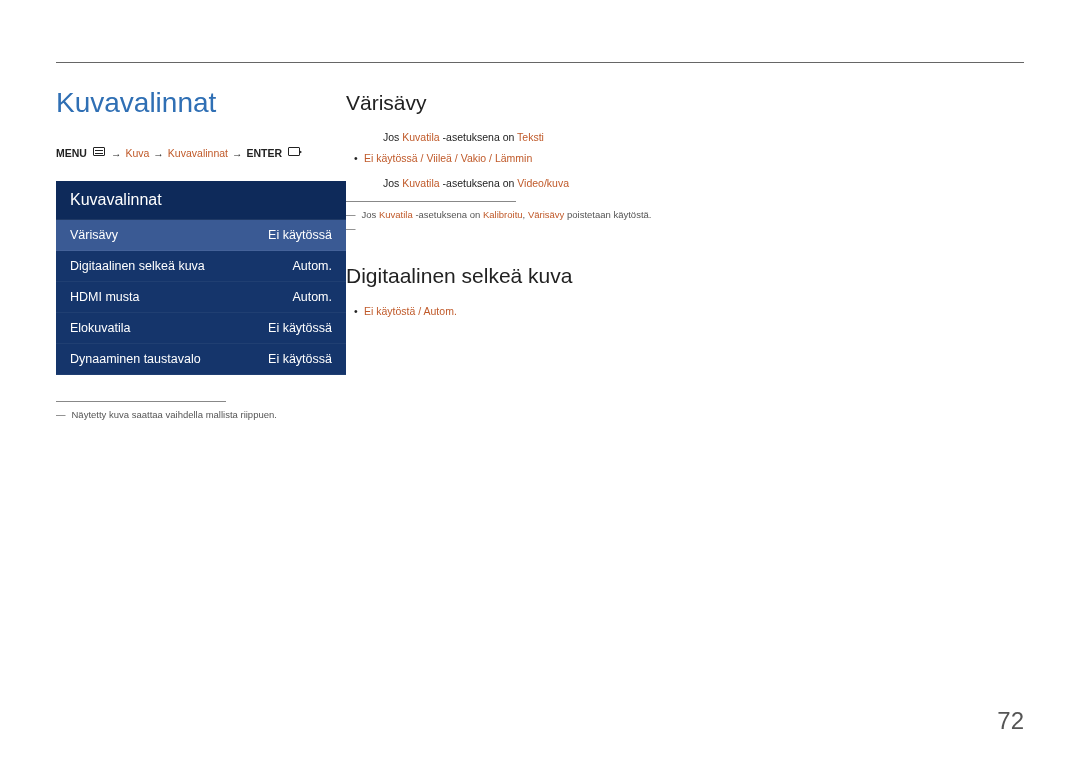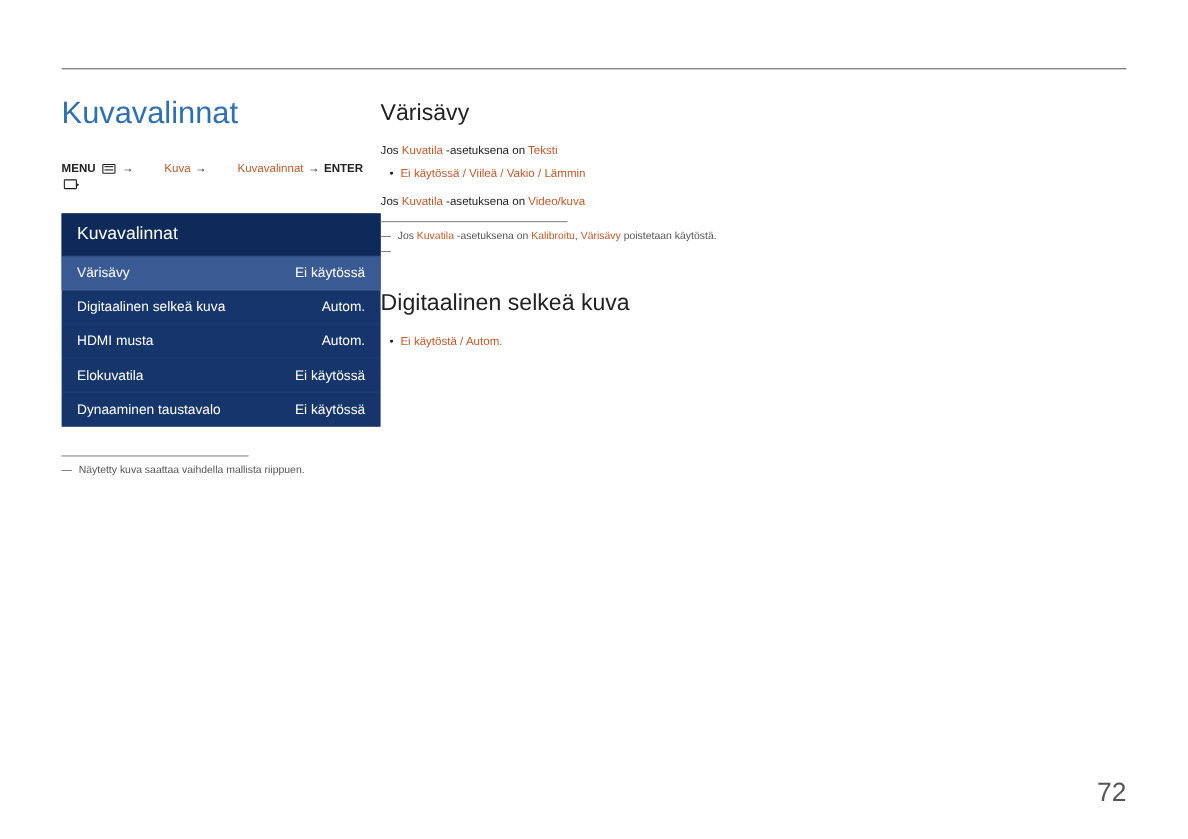--- a/index.html
+++ b/index.html
@@ -25,27 +25,27 @@
     font-size: 28px;
     font-weight: 400;
     color: #2f6fb4;
     margin-bottom: 28px;
   }
 
   .breadcrumb {
     font-size: 10.5px;
     color: #222;
     display: flex;
-    align-items: center;
+    align-items: flex-start;
     flex-wrap: wrap;
     gap: 4px;
     margin-bottom: 22px;
   }
   .breadcrumb .bold { font-weight: 700; }
-  .breadcrumb .accent { color: #c05a2a; margin-left: 24px; }
+  .breadcrumb .accent { color: #c05a2a; }
   .bc-icon {
     display: inline-block;
     width: 12px; height: 9px;
     border: 0.8px solid #222;
     border-radius: 1px;
     position: relative;
     margin: 0 2px;
   }
   .bc-icon.menu::after {
     content: "";
@@ -109,20 +109,21 @@
     font-weight: 400;
     color: #222;
     margin-bottom: 14px;
   }
   .section { margin-top: 4px; }
   .section + .section { margin-top: 28px; }
   .body-line {
     font-size: 10.5px;
     color: #222;
     line-height: 1.7;
+    margin-left: 37px;
   }
   .accent { color: #c05a2a; }
   .bullet-list { list-style: none; padding: 0; margin: 2px 0 6px 8px; }
   .bullet-list li {
     font-size: 10.5px;
     line-height: 1.9;
     position: relative;
     padding-left: 10px;
   }
   .bullet-list li::before {

